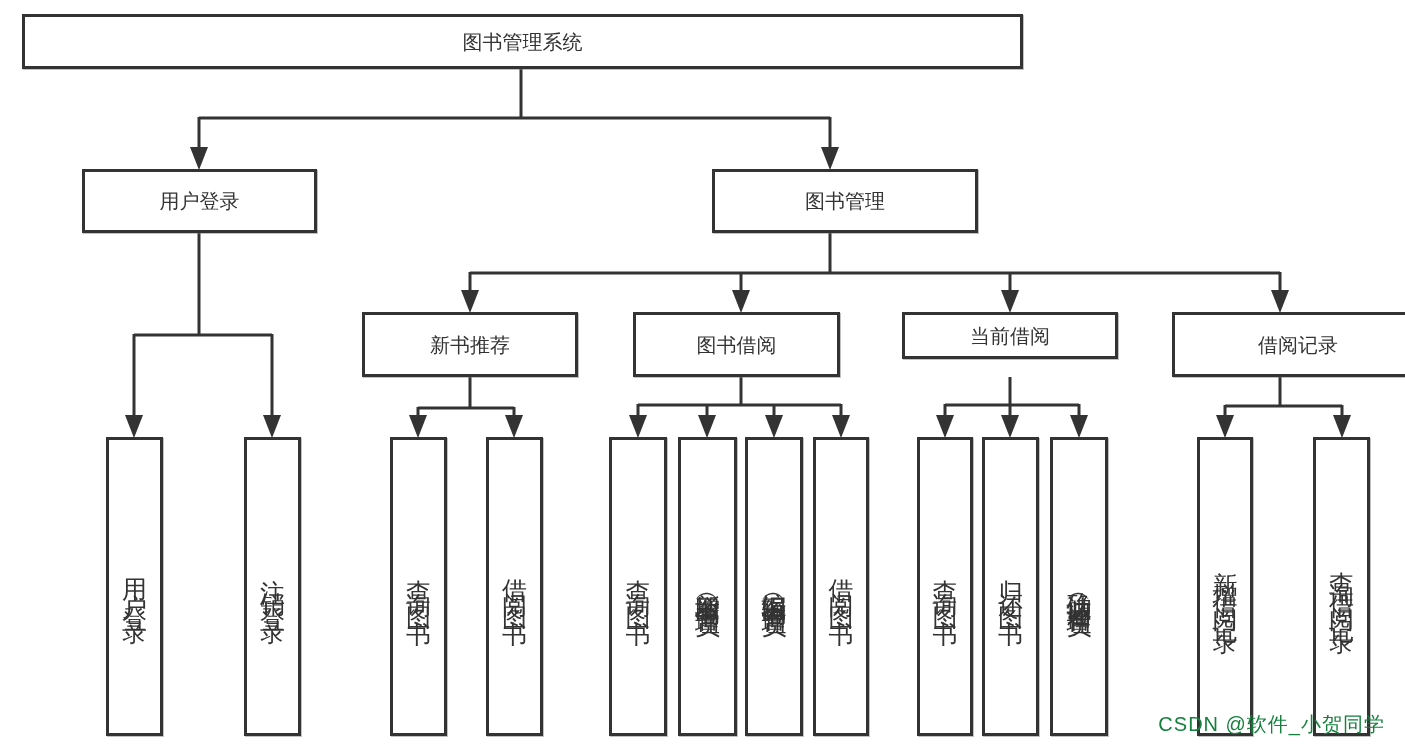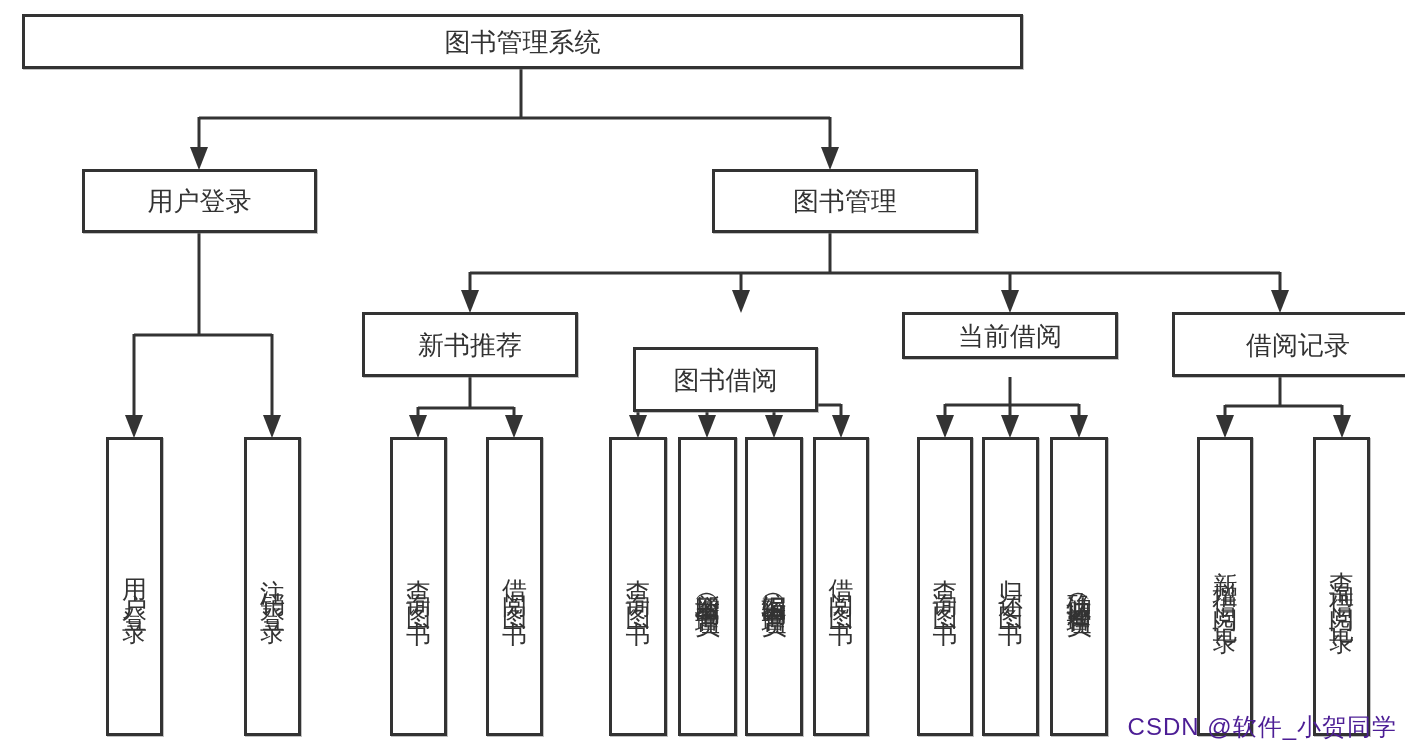--- a/index.html
+++ b/index.html
@@ -31,35 +31,35 @@
     border: 3px solid #333333;
     background: #ffffff;
     box-shadow: 1px 1px 0 rgba(120,120,120,0.45);
     display: flex;
     align-items: center;
     justify-content: center;
     z-index: 2;
   }
   .node .lbl {
     color: #333333;
-    font-size: 26px;
+    font-size: 20px;
     line-height: 1;
     white-space: nowrap;
   }
   .node.vert .lbl {
     writing-mode: vertical-rl;
     text-orientation: mixed;
     font-size: 25px;
   }
   .watermark {
     position: absolute;
-    right: 8px;
+    right: 20px;
     top: 711px;
-    font-size: 24px;
-    color: #4c1d95;
+    font-size: 20px;
+    color: #15803d;
     letter-spacing: 1px;
     z-index: 3;
     white-space: nowrap;
   }
 </style>
 </head>
 <body>
 
 <div class="canvas">
   <svg id="connectors" viewBox="0 0 1405 747" xmlns="http://www.w3.org/2000/svg">
@@ -122,21 +122,21 @@
       </div>
       <div class="node" style="left: 82px; top: 169px; width: 235px; height: 64px;">
         <span class="lbl">用户登录</span>
       </div>
       <div class="node" style="left: 712px; top: 169px; width: 266px; height: 64px;">
         <span class="lbl">图书管理</span>
       </div>
       <div class="node" style="left: 362px; top: 312px; width: 216px; height: 65px;">
         <span class="lbl">新书推荐</span>
       </div>
-      <div class="node" style="left: 633px; top: 312px; width: 185px; height: 65px; margin-top: 35px;">
+      <div class="node" style="left: 633px; top: 312px; width: 207px; height: 65px;">
         <span class="lbl">图书借阅</span>
       </div>
       <div class="node" style="left: 902px; top: 312px; width: 216px; height: 47px;">
         <span class="lbl">当前借阅</span>
       </div>
       <div class="node" style="left: 1172px; top: 312px; width: 252px; height: 65px;">
         <span class="lbl">借阅记录</span>
       </div>
       <div class="node vert" style="left: 106px; top: 437px; width: 57px; height: 299px;">
         <span class="lbl" style="letter-spacing: 14px;">用户登录</span>

